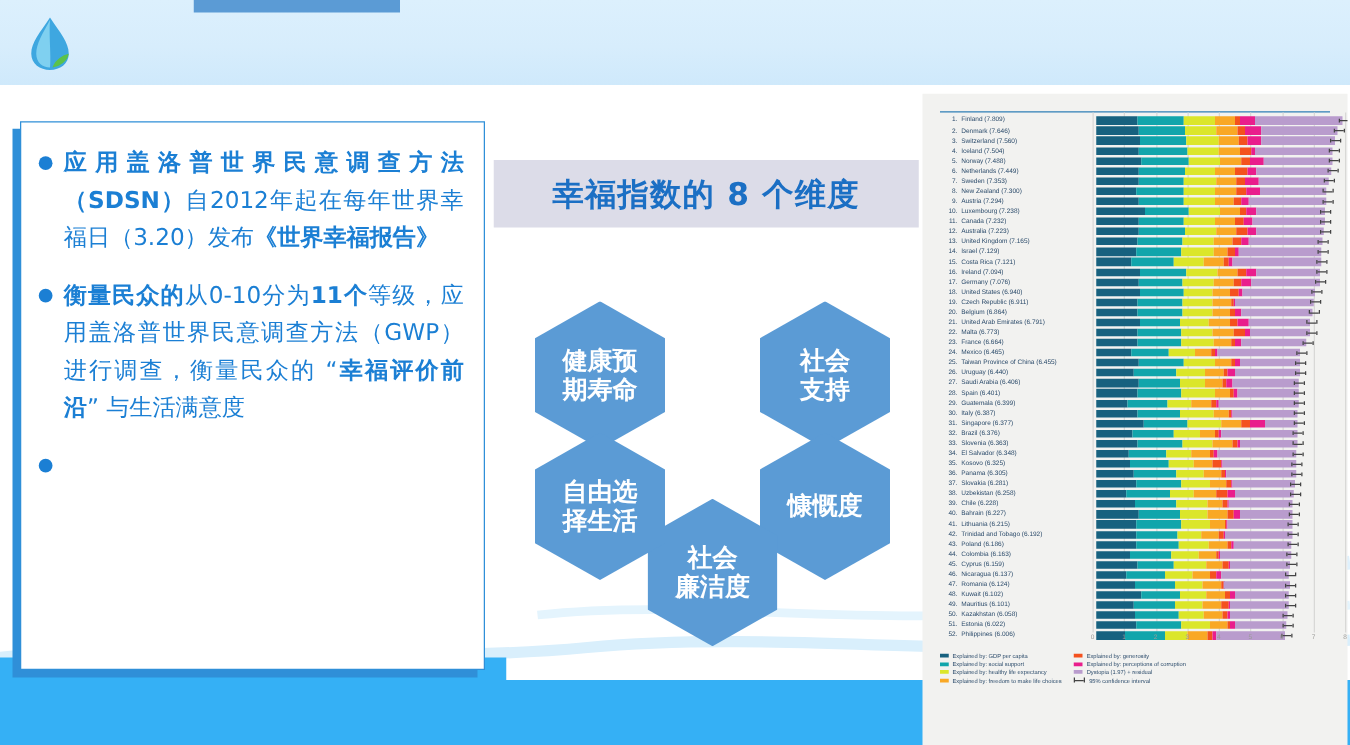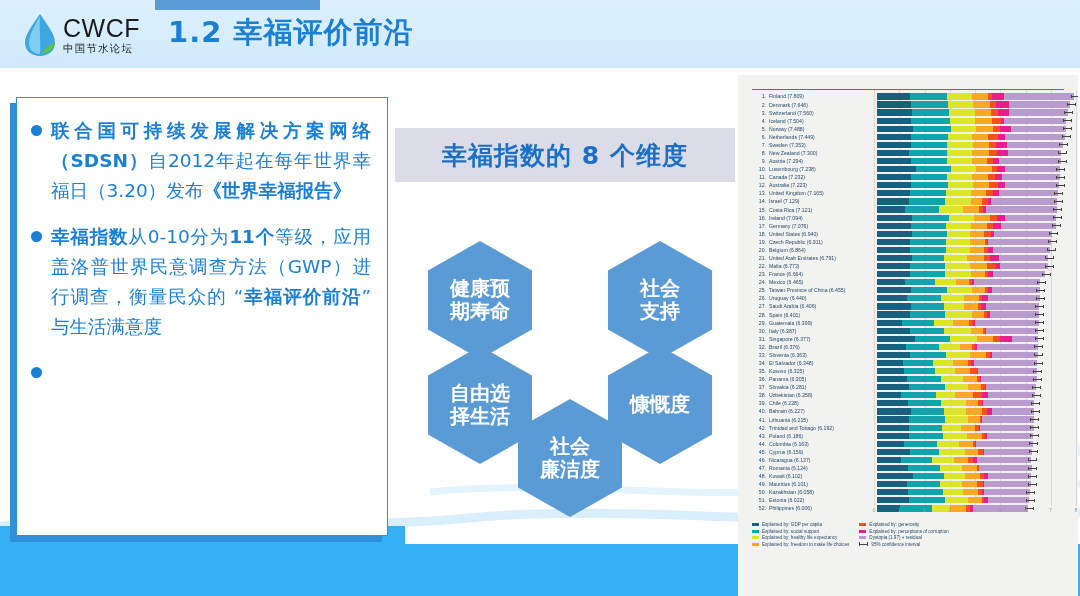--- a/index.html
+++ b/index.html
@@ -173,38 +173,33 @@
   <div class="bottombar"></div>
 
   <div class="header">
     <div class="header-tab"></div>
     <div class="logo">
       <svg class="logo-drop" viewBox="0 0 36 46">
         <path d="M18,2 C10,14 3,22 3,31 C3,39 10,44 18,44 C26,44 33,39 33,31 C33,22 26,14 18,2 Z" fill="#3ea7e0"></path>
         <path d="M18,4 C12,15 7,23 7,31 C7,38 12,42 18,42 C19,33 17,16 18,4 Z" fill="#7fd0f0"></path>
         <path d="M20,42 C26,41 32,37 33,31 C28,32 22,36 20,42 Z" fill="#5bc24a"></path>
       </svg>
-      <div class="logo-text">
-        <div class="logo-main">CWCF</div>
-        <div class="logo-sub">中国节水论坛</div>
-      </div>
     </div>
-    <div class="title">1.2  幸福评价前沿</div>
   </div>
 
   <div class="card-shadow"></div>
   <div class="card">
     <div id="bullets">
         <div class="bullet-row">
           <div class="dot"></div>
-          <div class="btext"><b>联合国可持续发展解决方案网络（SDSN）</b><span>自2012年起在每年世界幸福日（3.20）发布</span><b>《世界幸福报告》</b></div>
+          <div class="btext"><b>应用盖洛普世界民意调查方法（SDSN）</b><span>自2012年起在每年世界幸福日（3.20）发布</span><b>《世界幸福报告》</b></div>
         </div>
         <div class="bullet-row">
           <div class="dot"></div>
-          <div class="btext"><b>幸福指数</b><span>从0-10分为</span><b>11个</b><span>等级，应用盖洛普世界民意调查方法（GWP）进行调查，衡量民众的 “</span><b>幸福评价前沿</b><span>” 与生活满意度</span></div>
+          <div class="btext"><b>衡量民众的</b><span>从0-10分为</span><b>11个</b><span>等级，应用盖洛普世界民意调查方法（GWP）进行调查，衡量民众的 “</span><b>幸福评价前沿</b><span>” 与生活满意度</span></div>
         </div>
         <div class="bullet-row">
           <div class="dot"></div>
         </div>
       </div>
   </div>
 
   <div class="hexhead">
     <span>幸福指数的 8 个维度</span>
   </div>

